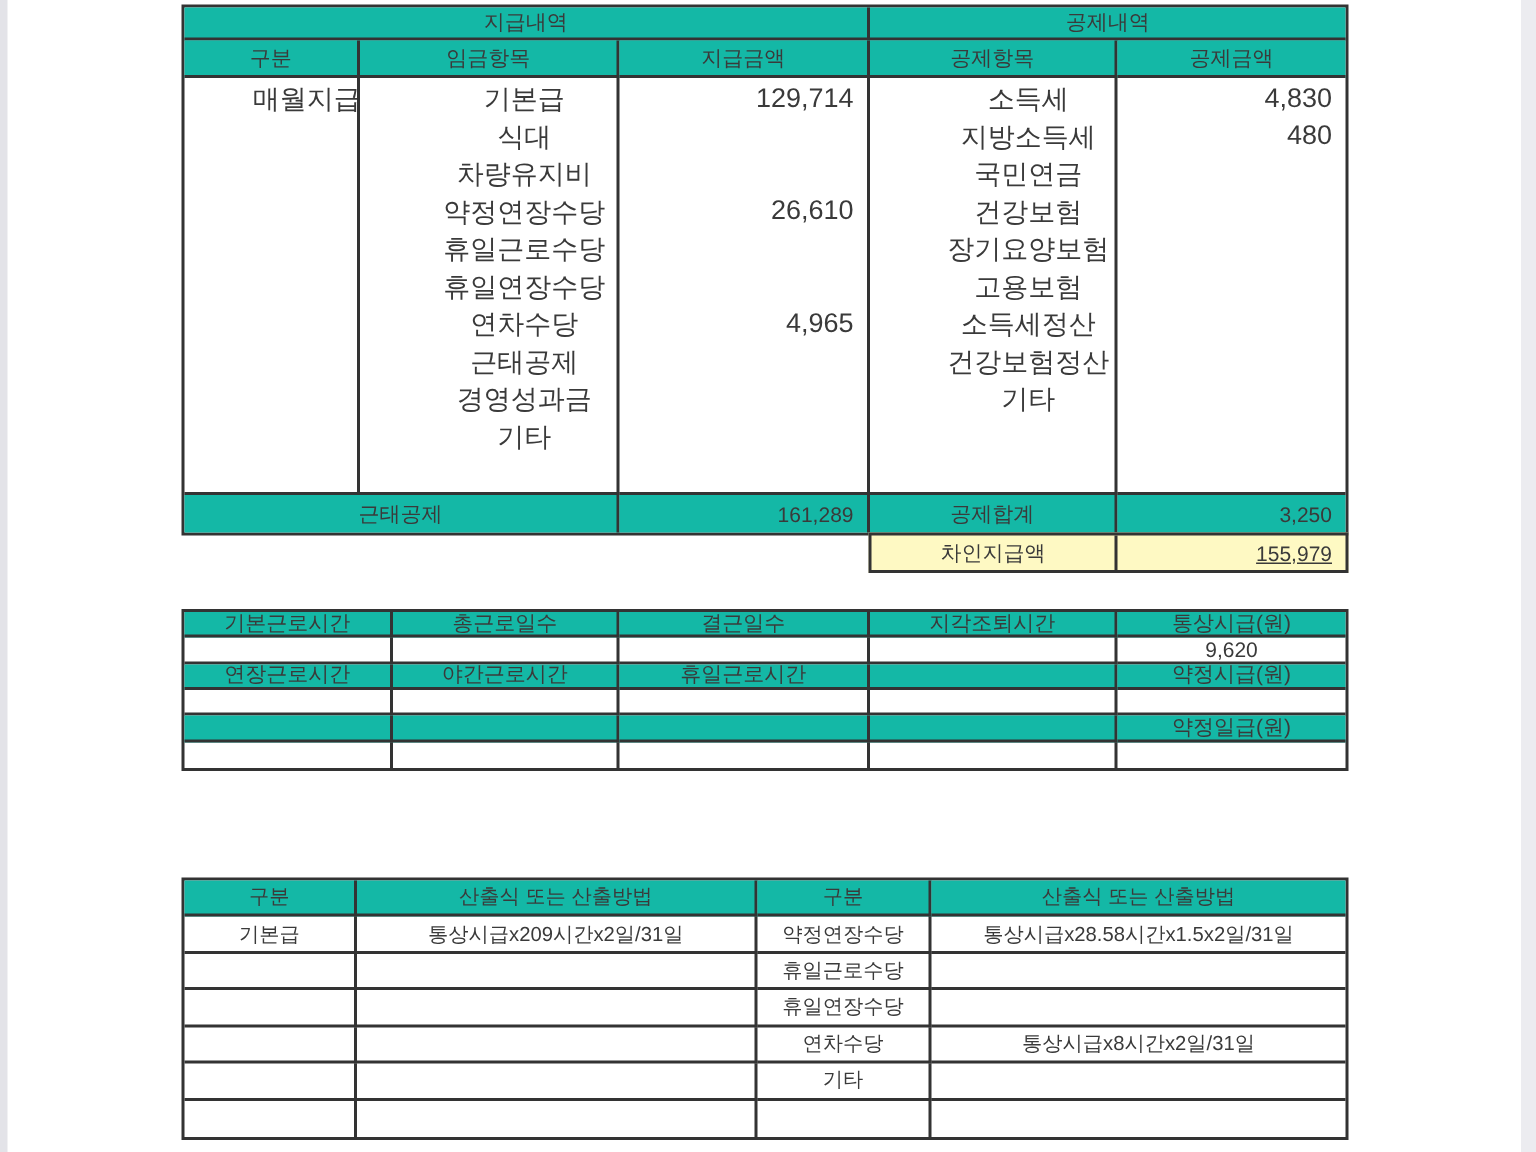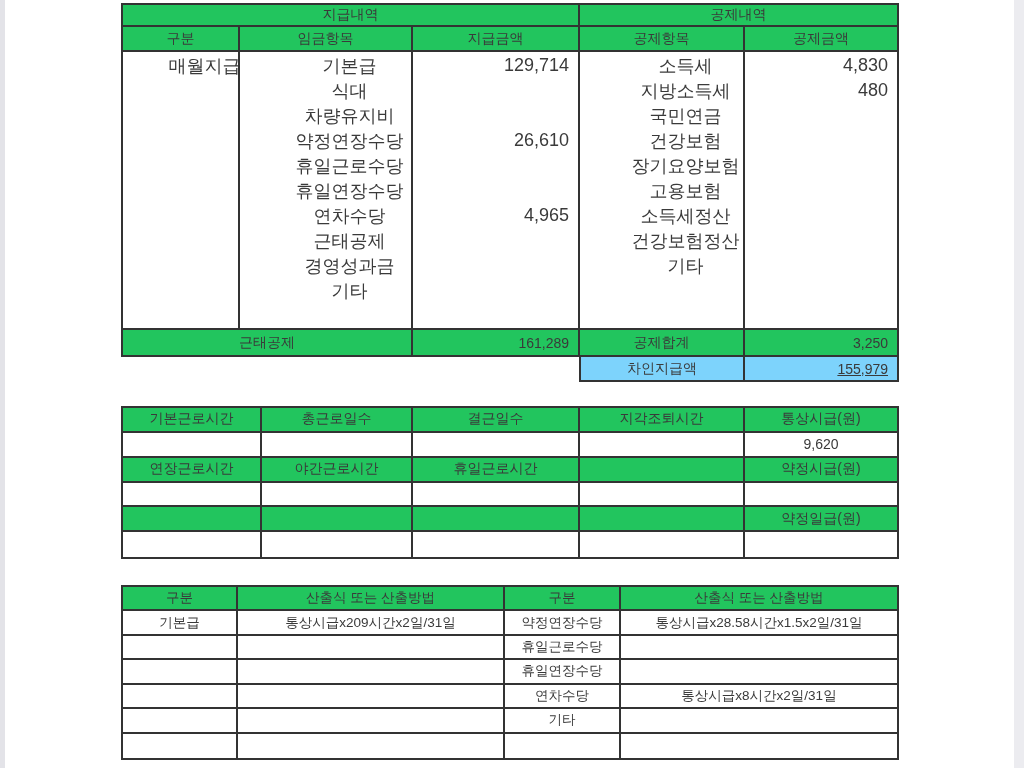--- a/index.html
+++ b/index.html
@@ -6,38 +6,38 @@
   body{width:1024px;height:768px;position:relative;background:#ffffff;
        font-family:"Liberation Sans","DejaVu Sans",sans-serif;color:#3a3a3a;overflow:hidden;}
   .strip{position:absolute;top:0;height:768px;}
   .strip.left{left:0;width:5px;background:#e3e3e8;}
   .strip.right{right:0;width:10px;background:#ececf0;}
   .tbl{position:absolute;box-sizing:border-box;border:2px solid #333;display:grid;background:#fff;}
   .c{box-sizing:border-box;border-right:2px solid #333;border-bottom:2px solid #333;
      display:flex;align-items:center;justify-content:center;font-size:14px;overflow:hidden;white-space:nowrap;}
   .c.last{border-right:none;}
   .c.bnone{border-bottom:none;}
-  .hdr{background:#22c55e;}
+  .hdr{background:#14b8a6;}
   .amt{justify-content:flex-end;padding-right:9px;}
   .stack{flex-direction:column;justify-content:flex-start;align-items:stretch;padding-top:1px;}
   .ln{height:25px;display:flex;align-items:center;justify-content:center;font-size:18px;padding-left:48px;}
   .ln.ramt{justify-content:flex-end;padding-right:9px;box-sizing:border-box;}
   #t1{left:121px;top:3px;width:778px;height:354px;
       grid-template-columns:117px 173px 167px 165px 152px;
       grid-template-rows:22px 25px 278px 25px;}
   #t1 .span3{grid-column:1/4;}
   #t1 .span2{grid-column:4/6;}
   #t1 .span12{grid-column:1/3;}
   #net{position:absolute;left:579px;top:355px;width:320px;height:27px;box-sizing:border-box;
-       border:2px solid #333;display:flex;background:#7dd3fc;}
+       border:2px solid #333;display:flex;background:#fef9c3;}
   #net .nlab{width:164px;box-sizing:border-box;border-right:2px solid #333;
        display:flex;align-items:center;justify-content:center;font-size:14px;}
   #net .nval{flex:1;display:flex;align-items:center;justify-content:flex-end;
        padding-right:9px;font-size:14px;text-decoration:underline;}
-  #t2{left:121px;top:406px;width:778px;height:153px;
+  #t2{left:121px;top:406px;width:778px;height:108px;
       grid-template-columns:139px 151px 167px 165px 152px;
       grid-template-rows:repeat(6,1fr);}
   #t3{left:121px;top:585px;width:778px;height:175px;
       grid-template-columns:115px 267px 116px 276px;
       grid-template-rows:repeat(7,1fr);}
   #t3 .c{font-size:13.5px;}
 </style>
 </head>
 <body>
 

